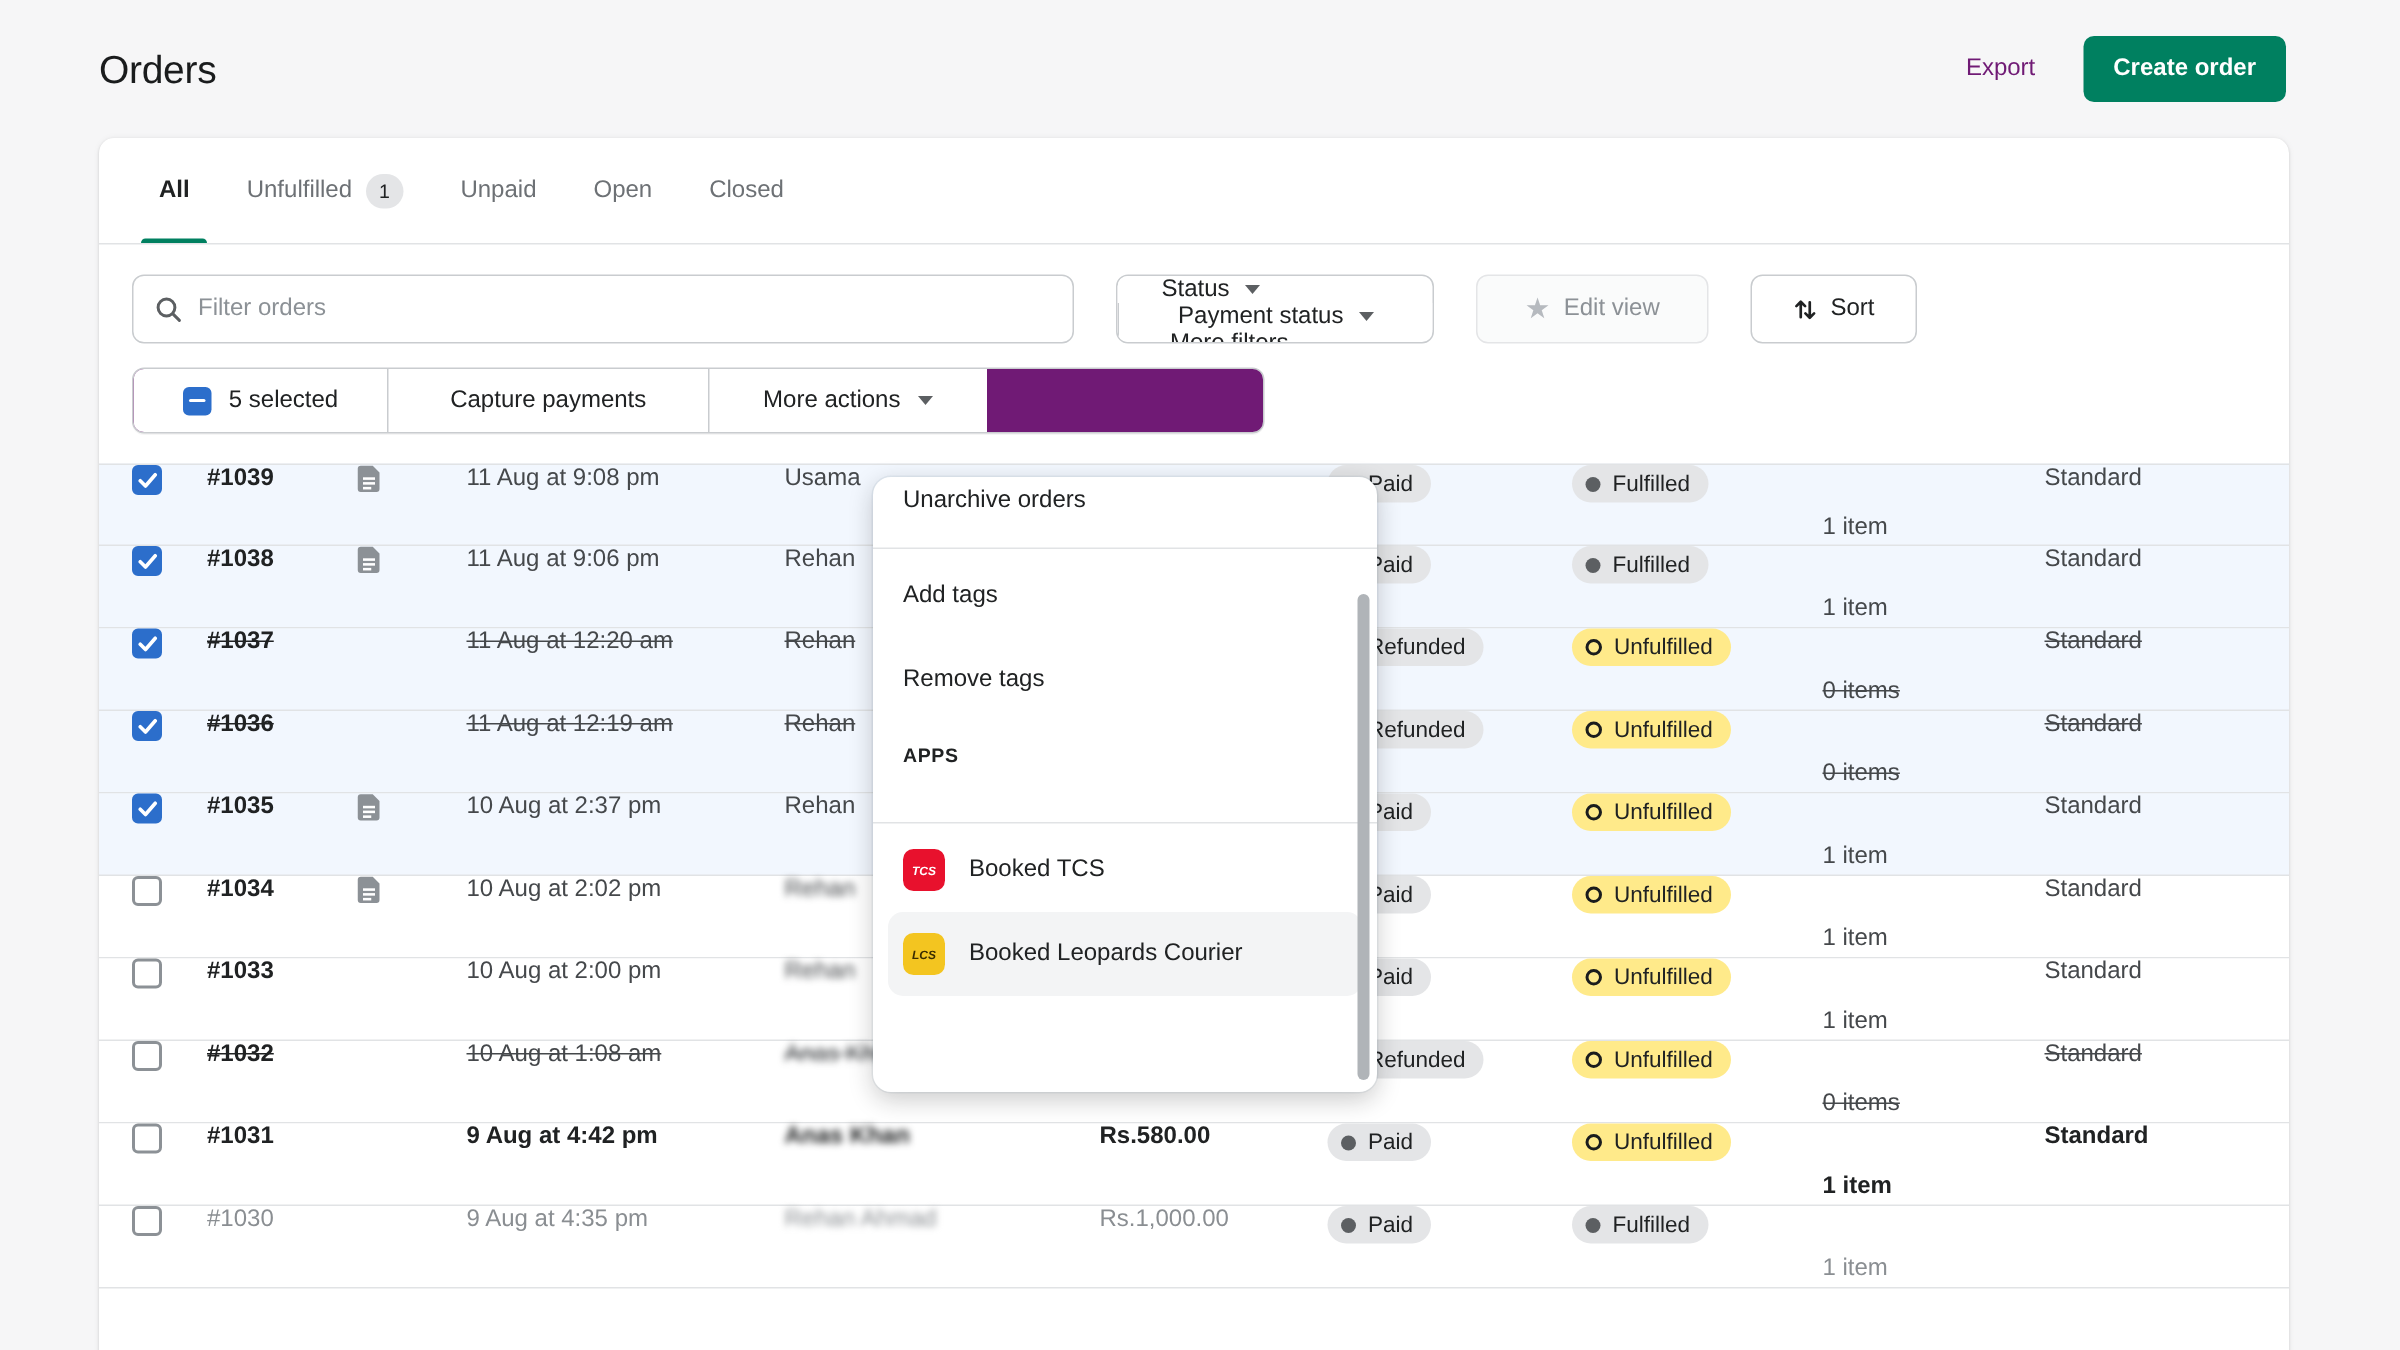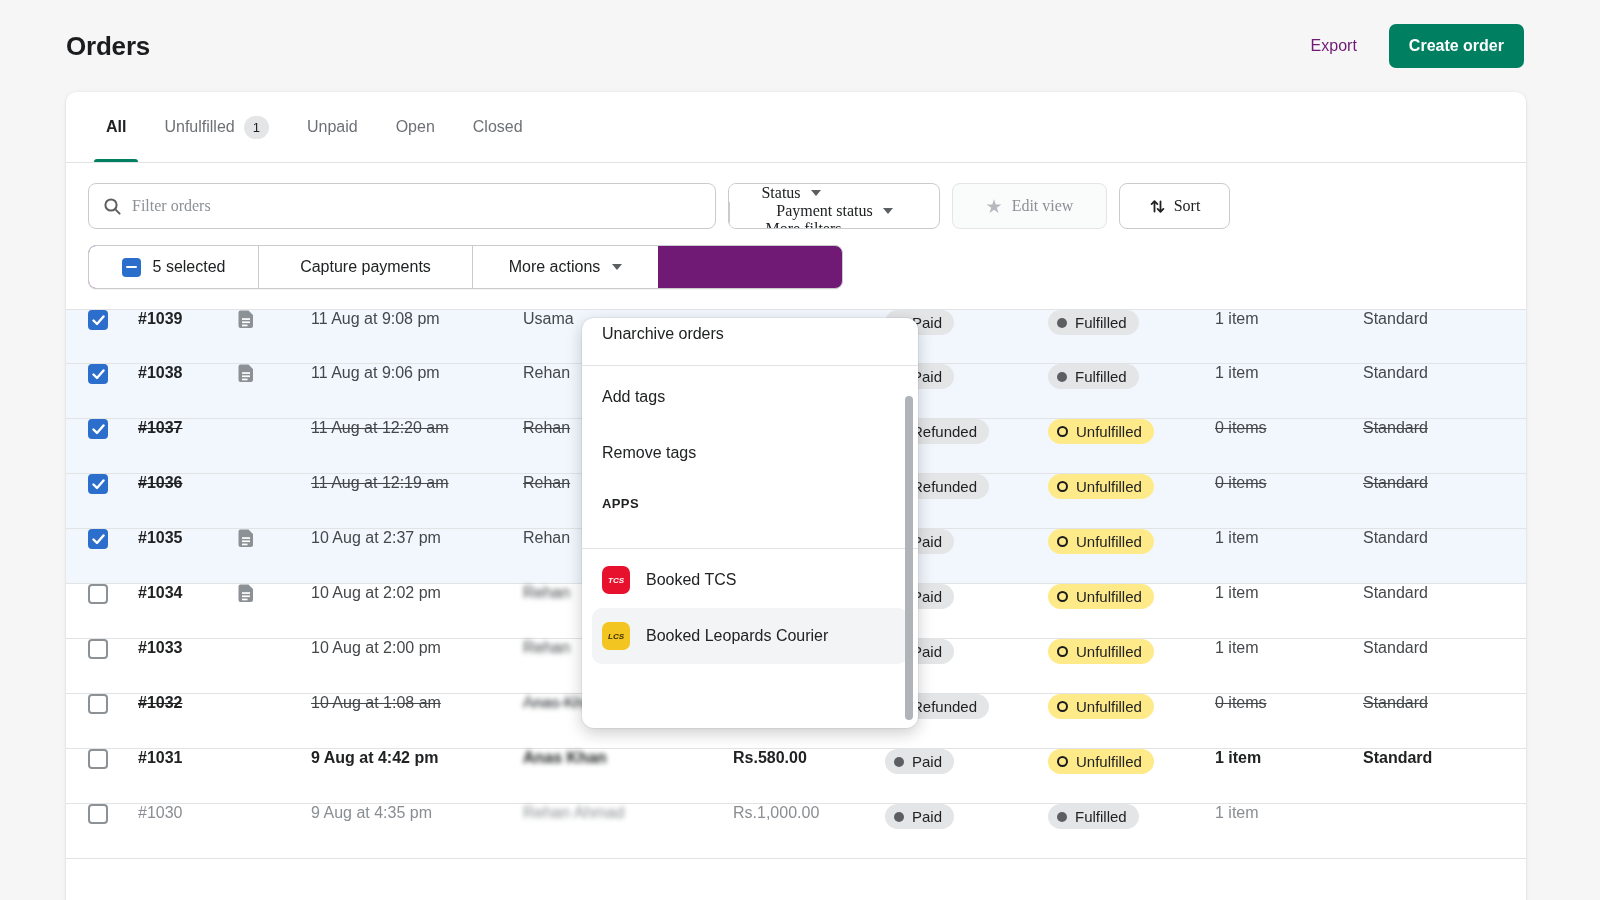--- a/index.html
+++ b/index.html
@@ -9,21 +9,21 @@
     font-family: "Liberation Sans", "DejaVu Sans", sans-serif;
     color: #202223;
     position: relative;
   }
 
   
   .page-header {
     display: flex; justify-content: space-between; align-items: center;
     padding: 18px 76px 0 66px; height: 74px;
   }
-  .page-title { font-size: 26px; font-weight: 700; letter-spacing: -.2px; color: #1a1c1d; }
+  .page-title { font-size: 26px; font-weight: 400; letter-spacing: -.2px; color: #1a1c1d; }
   .header-actions { display: flex; align-items: center; gap: 26px; }
   .btn-plain {
     background: none; border: none; font: inherit; font-size: 16px; color: #701a75;
     cursor: pointer; padding: 10px 6px; margin-left: 32px;
   }
   .btn-primary {
     background: #008060; color: #fff; border: none; border-radius: 7px;
     font: inherit; font-size: 16px; font-weight: 600; padding: 0 20px; height: 44px; cursor: pointer;
   }
 
@@ -47,21 +47,21 @@
   .tab.active::after {
     content: ""; position: absolute; left: 2px; right: 2px; bottom: 0; height: 3px;
     background: #008060; border-radius: 3px 3px 0 0;
   }
   .tab-badge {
     background: #e4e5e7; color: #202223; font-size: 13px; line-height: 1;
     padding: 5px 9px; border-radius: 12px;
   }
 
   
-  .filter-row { display: flex; align-items: center; gap: 12px; padding: 20px 22px 14px 22px; font-family: Liberation Serif, serif; }
+  .filter-row { display: flex; align-items: center; gap: 28px; padding: 20px 22px 14px 22px; }
   .search-box {
     display: flex; align-items: center; width: 628px; height: 46px;
     border: 1px solid #c9cccf; border-radius: 8px; padding: 0 14px; gap: 10px; background: #fff;
   }
   .search-box input {
     border: none; outline: none; flex: 1; font: inherit; font-size: 16px; color: #202223; background: transparent;
   }
   .search-box input::placeholder { color: #8c9196; }
   .btn-group { display: flex; height: 46px; border: 1px solid #c9cccf; border-radius: 8px; overflow: hidden; background:#fff;flex-direction:column; }
   .btn-group .seg {
@@ -113,21 +113,21 @@
   .row:first-child { border-top: 1px solid #e1e3e5; }
   .row.selected { background: #f2f7fe; }
   .c-cb { width: 50px; }
   .c-num { width: 100px; }
   .c-icon { width: 73px; display: flex; align-items: center; }
   .c-date { width: 212px; }
   .c-cust { width: 210px; }
   .c-total { width: 152px; }
   .c-pay { width: 163px; }
   .c-ful { width: 167px; }
-  .c-items { width: 148px; }
+  .c-items { width: 148px; margin-top: 33px; }
   .c-del { flex: 1; }
   .txt { font-size: 16px; color: #45484b; }
   .num { font-size: 16px; font-weight: 600; color: #202223; }
   .row.cancelled .txt, .row.cancelled .num { text-decoration: line-through; }
   .row.unread .txt { color: #202223; font-weight: 600; }
   .row.muted .txt, .row.muted .num { color: #8a8e92; font-weight: 400; }
   .blurred { filter: blur(2.6px); }
 
   .checkbox {
     width: 20px; height: 20px; border-radius: 4px; border: 2px solid #8c9196; background: #fff;

